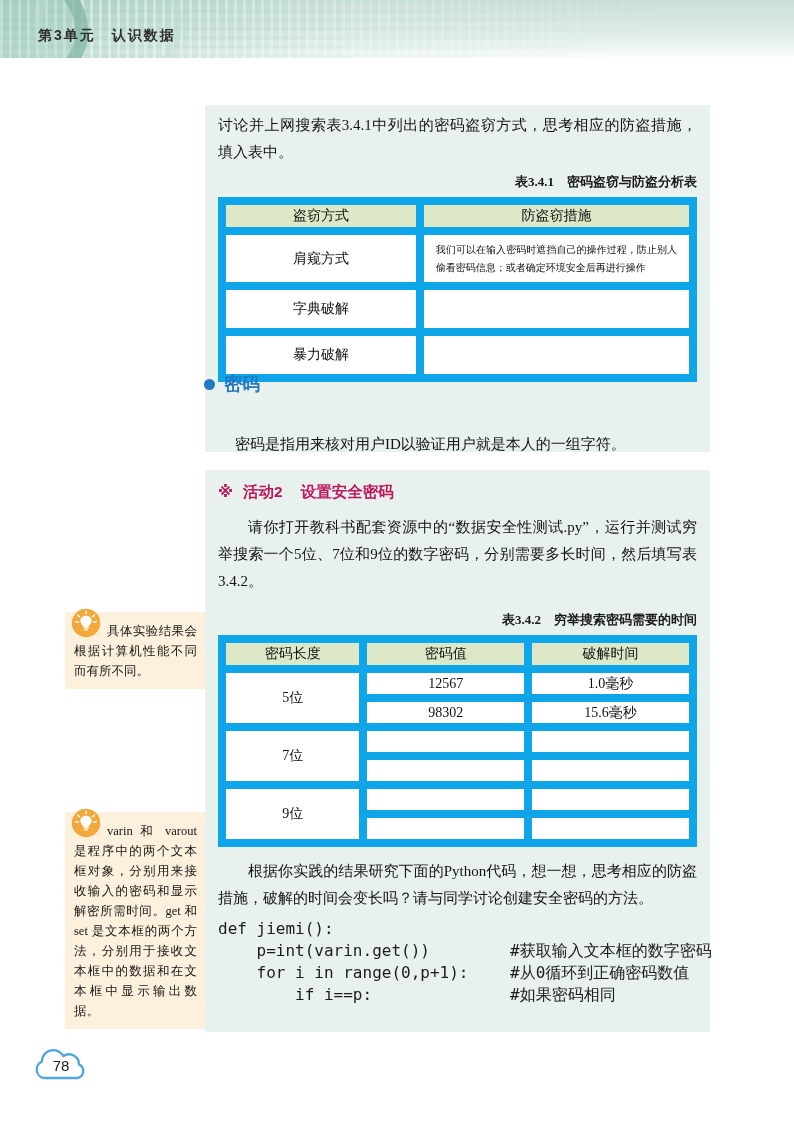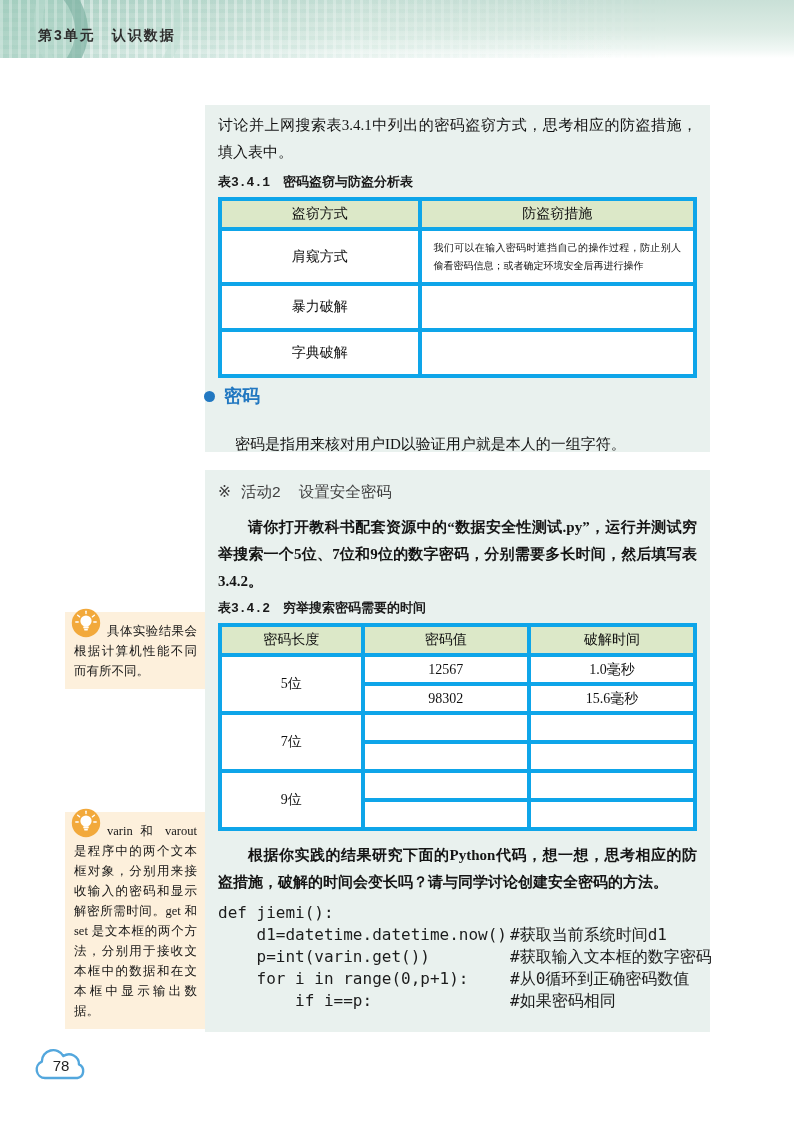--- a/index.html
+++ b/index.html
@@ -36,54 +36,54 @@
 
   
   .panel { position:absolute; left:205px; width:505px; background:#e9f1ee; box-sizing:border-box; }
   .panel1 { top:105px; height:347px; padding:7px 13px 8px; }
   .panel2 { top:470px; height:562px; padding:10px 13px 8px; }
 
   .par { margin:0; font-size:15px; line-height:27px; text-align:justify; color:#141414; }
   .par.indent { text-indent:2em; }
 
   .tbl-caption {
-    margin:7px 0 6px; text-align:left;
-    font-family:Liberation Mono, monospace;
+    margin:7px 0 6px; text-align:right;
+    font-family:Liberation Serif, serif;
     font-size:13px; font-weight:700; color:#1a1a1a;
   }
 
   table.tbl { border-collapse:collapse; background:#fff; margin:0 auto; width:479px; table-layout:fixed; }
-  table.tbl th, table.tbl td { border:4px solid #0ea5e9; padding:1px 12px;margin-left:45px; }
+  table.tbl th, table.tbl td { border:8px solid #0ea5e9; padding:1px 12px;margin-left:45px; }
   table.tbl th { background:#dce8c8; font-weight:400; font-size:14px; }
   tr.h30 { height:30px; }
   tr.h32 { height:30px; }
   tr.r55 { height:55px; }
   tr.r46 { height:46px; }
   tr.r29 { height:29px; }
   td.center { text-align:center; font-size:14px; }
   td.measure { font-size:10px; line-height:18px; text-align:justify; padding:3px 8px; }
 
   
   .sec-heading {
-    position:absolute; left:204px; top:384px; display:flex; align-items:center;
+    position:absolute; left:204px; top:372px; display:flex; align-items:center;
     font-family:"Liberation Sans","DejaVu Sans",sans-serif;
     font-size:18px; font-weight:700; color:#2278c1;
   }
   .sec-heading .bullet { width:11px; height:11px; border-radius:50%; background:#2278c1; margin-right:9px; }
   .intro-par { position:absolute; left:205px; top:431px; width:505px; }
 
   
   .act-heading {
     font-family:"Liberation Sans","DejaVu Sans",sans-serif;
-    font-size:15.5px; font-weight:400; color:#404040; margin:2px 0 8px;
+    font-size:15.5px; font-weight:700; color:#be185d; margin:2px 0 8px;
   }
   .act-heading .act-label { margin-left:10px; }
   .act-heading .act-title { margin-left:18px; }
-  .panel2 .par { margin-top:11px;font-weight:bold; }
-  .panel2 .tbl-caption { margin-top:4px; }
+  .panel2 .par { margin-top:11px; }
+  .panel2 .tbl-caption { margin-top:16px; }
 
   
   .code { margin-top:6px; font-family:"DejaVu Sans Mono","Liberation Mono",monospace;
           font-size:16px; line-height:22px; color:#1c1c1c; }
   .code-line { display:flex; }
   .code-text { white-space:pre; width:292px; flex:none; }
   .code-comment { white-space:pre; }
 
   
   .note {
@@ -126,25 +126,25 @@
           <th>盗窃方式</th>
           <th>防盗窃措施</th>
         </tr>
       </thead>
       <tbody>
         <tr class="r55">
           <td class="center">肩窥方式</td>
           <td class="measure">我们可以在输入密码时遮挡自己的操作过程，防止别人偷看密码信息；或者确定环境安全后再进行操作</td>
         </tr>
         <tr class="r46">
+          <td class="center">字典破解</td>
+          <td class="measure"></td>
+        </tr>
+        <tr class="r46">
           <td class="center">暴力破解</td>
-          <td class="measure"></td>
-        </tr>
-        <tr class="r46">
-          <td class="center">字典破解</td>
           <td class="measure"></td>
         </tr>
       </tbody>
     </table>
   </section>
 
   <div class="sec-heading">
     <span class="bullet"></span>
     <span>密码</span>
   </div>
@@ -197,24 +197,20 @@
           <td class="center"></td>
           <td class="center"></td>
         </tr>
       </tbody>
     </table>
     <p class="par indent">根据你实践的结果研究下面的Python代码，想一想，思考相应的防盗措施，破解的时间会变长吗？请与同学讨论创建安全密码的方法。</p>
     <div class="code">
       <div class="code-line">
         <span class="code-text">def jiemi():</span>
           <span class="code-comment"></span>
-      </div>
-      <div class="code-line">
-        <span class="code-text">    d1=datetime.datetime.now()</span>
-          <span class="code-comment">#获取当前系统时间d1</span>
       </div>
       <div class="code-line">
         <span class="code-text">    p=int(varin.get())</span>
           <span class="code-comment">#获取输入文本框的数字密码</span>
       </div>
       <div class="code-line">
         <span class="code-text">    for i in range(0,p+1):</span>
           <span class="code-comment">#从0循环到正确密码数值</span>
       </div>
       <div class="code-line">

